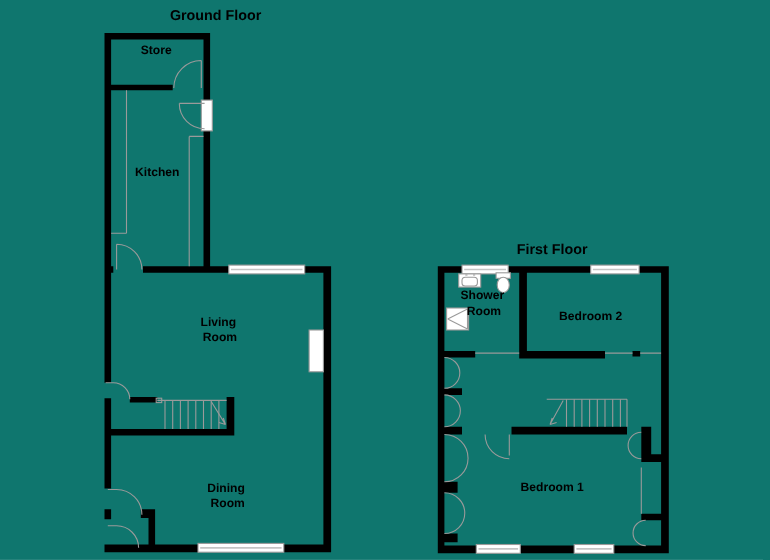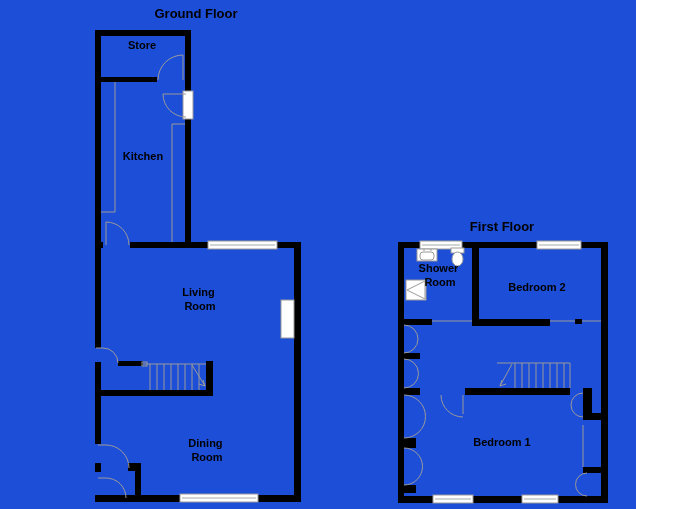--- a/index.html
+++ b/index.html
@@ -1,16 +1,16 @@
 <!DOCTYPE html>
 <html style="--wall: #000000; --line: #9a9a9a; --window_line: #c4c4c4;"><head>
 <meta charset="utf-8">
 <style>
   html,body{margin:0;padding:0;background:#fff;}
-  .canvas{position:relative;width:636px;height:509px;background:#1d4ed8;overflow:hidden;}
+  .canvas{position:relative;width:700px;height:509px;background:#0f766e;overflow:hidden;}
   svg{display:block;}
   svg text{font-family:"Liberation Sans","DejaVu Sans",sans-serif;font-weight:bold;fill:#000;text-anchor:middle;}
   .title{font-size:13px;}
   .room-label{font-size:11px;}
   .walls{fill:var(--wall,#000000);stroke:none;}
   .thin{stroke:var(--line,#9a9a9a);stroke-width:1;fill:none;}
   .fixture{stroke:var(--line,#9a9a9a);stroke-width:1;fill:#fff;}
   .win-frame{fill:#fff;stroke:var(--line,#9a9a9a);stroke-width:1;}
   .win-line{stroke:var(--window_line,#c4c4c4);stroke-width:1.5;fill:none;}
   .door-panel{fill:#fff;stroke:var(--line,#9a9a9a);stroke-width:1;}

